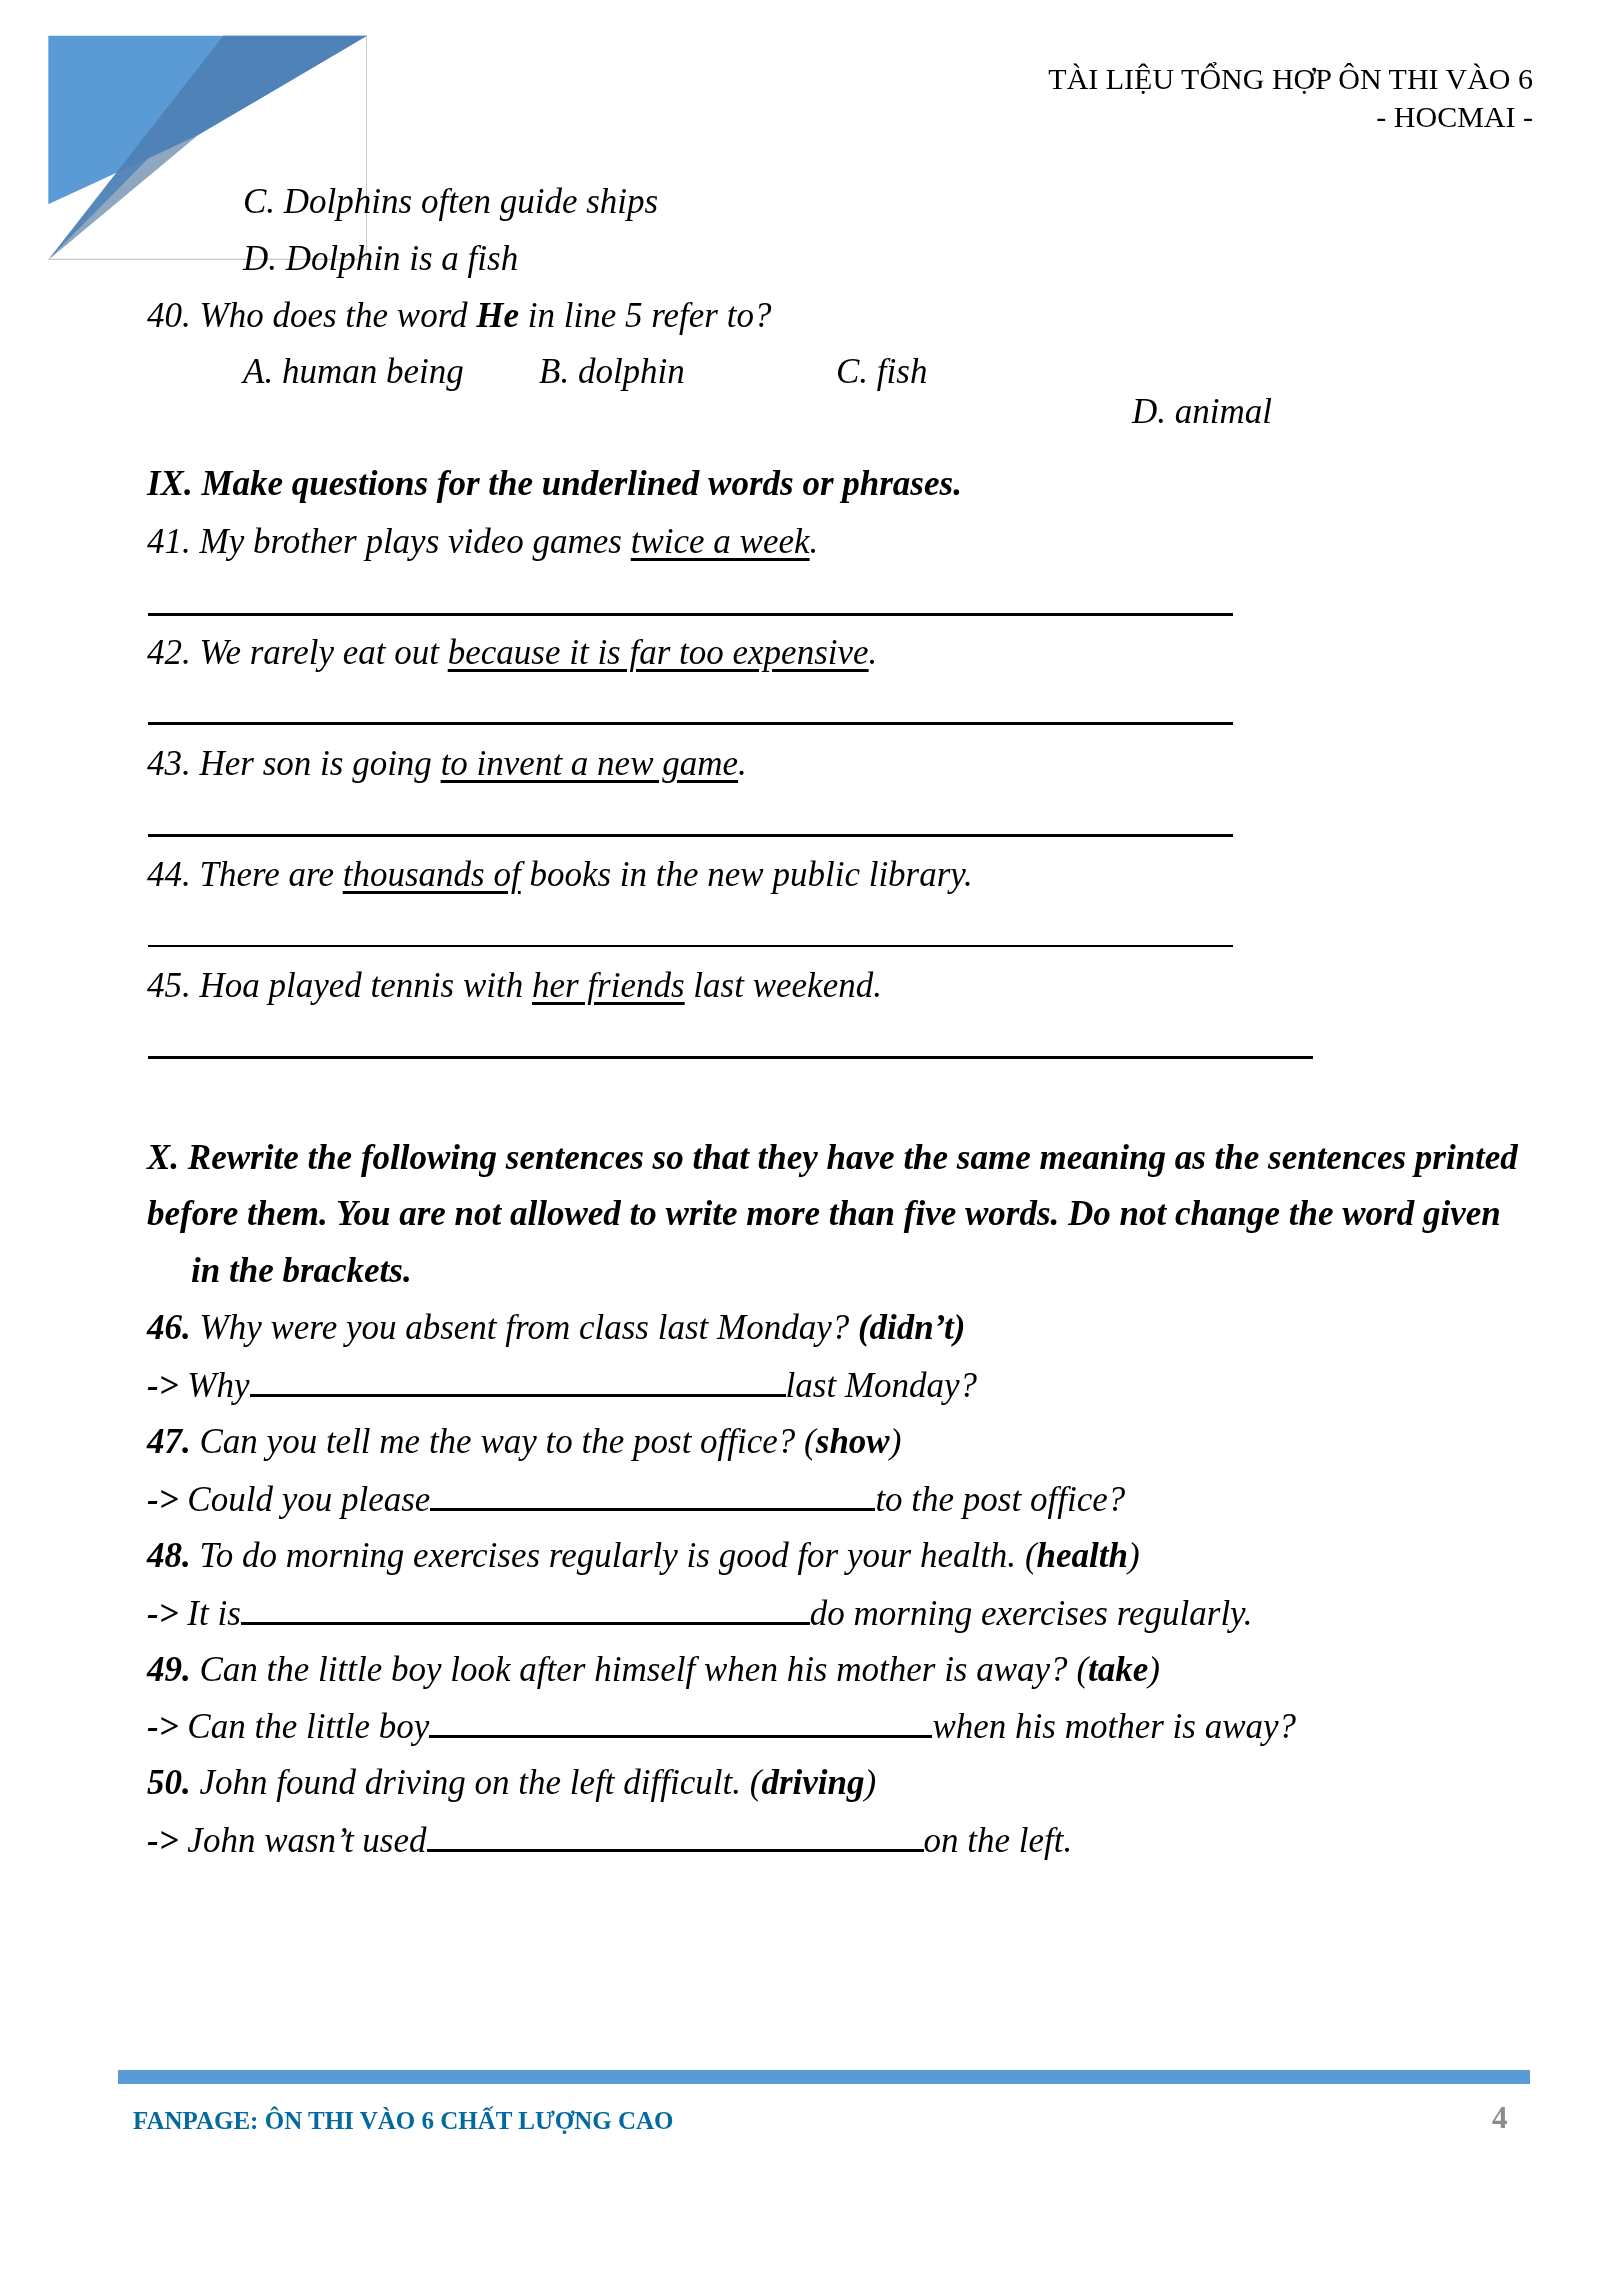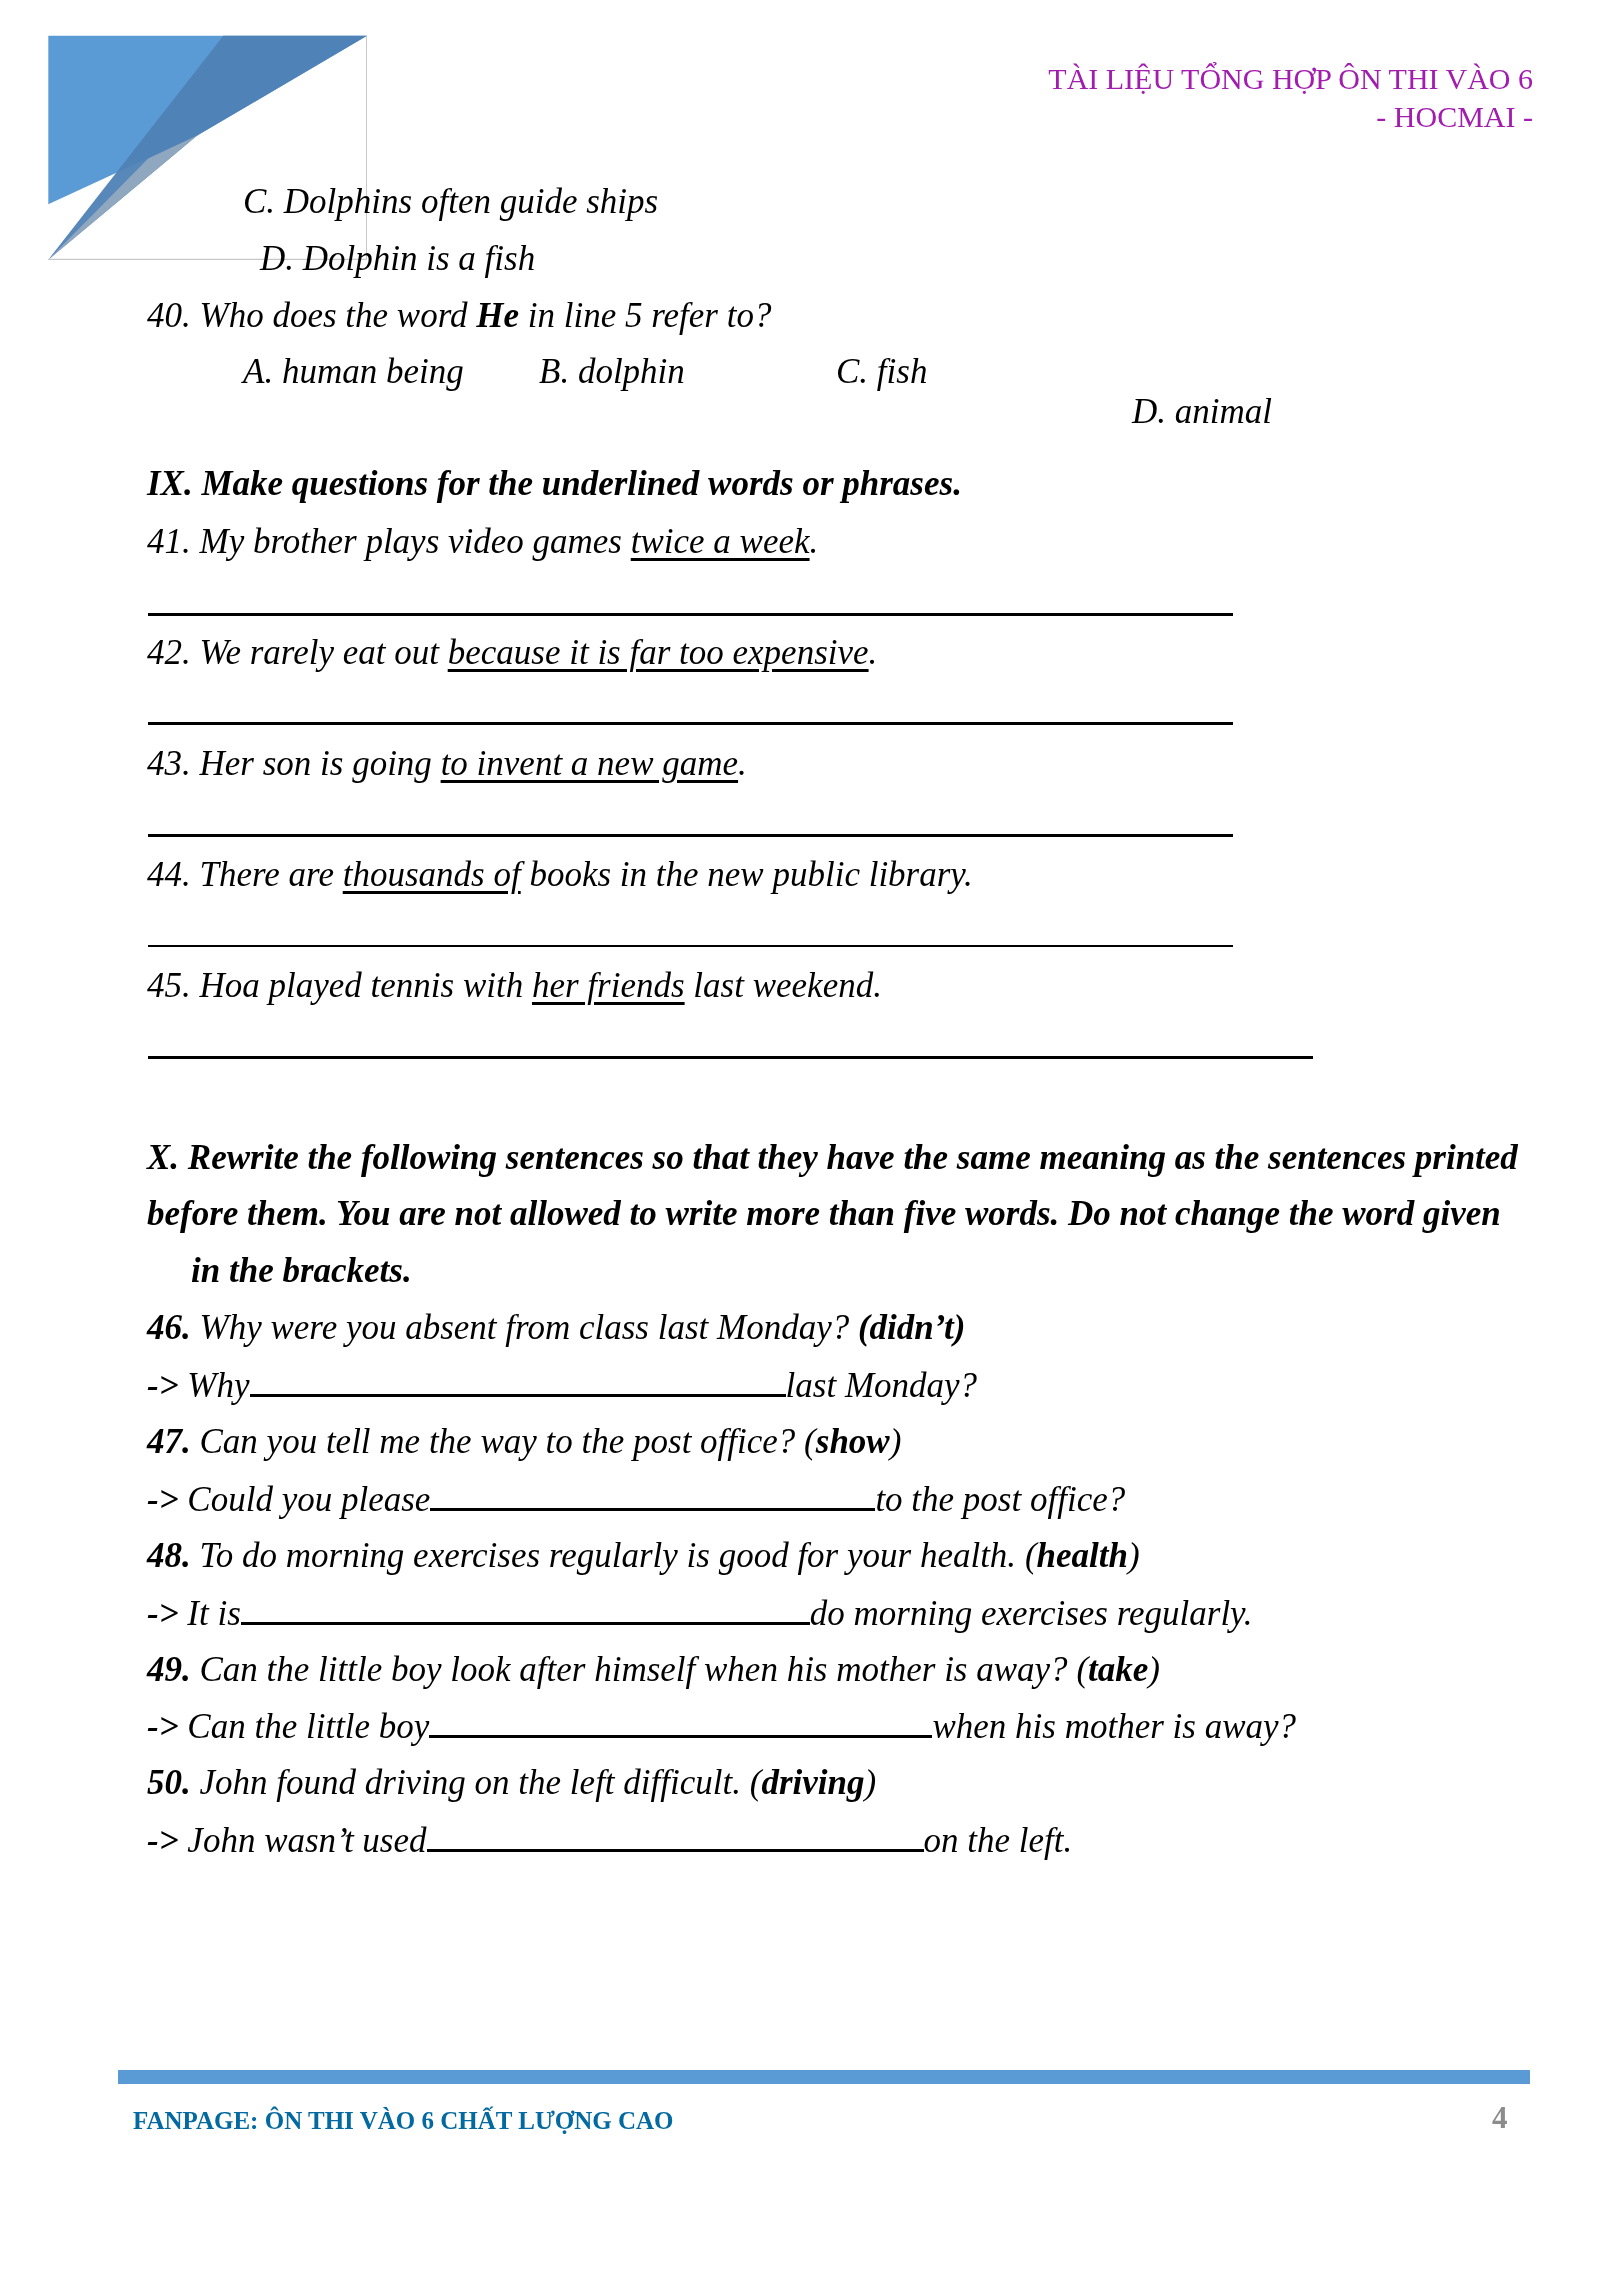--- a/index.html
+++ b/index.html
@@ -2,21 +2,21 @@
 <html style="font-size:10.5px"><head>
 <meta charset="utf-8">
 <style>
   html, body { margin: 0; padding: 0; background: #ffffff; }
   body {
     width: 1621px; height: 2295px; position: relative; overflow: hidden;
     font-family: "Liberation Serif", "DejaVu Serif", serif;
     color: #000;
   }
   .corner-deco { position: absolute; left: 47px; top: 34px; width: 320px; height: 226px; }
-  .hdr { position: absolute; right: 88px; top: 60px; text-align: right; color: #a21caf;
+  .hdr { position: absolute; right: 88px; top: 60px; text-align: right; color: #000000;
          font-size: 30px; line-height: 38px; }
   .line { position: absolute; font-size: 35px; white-space: nowrap; line-height: 39px; font-style: italic; }
   .b { font-weight: bold; }
   .u { text-decoration: underline; text-decoration-thickness: 2.6px; text-underline-offset: 5.2px; }
   .blank { display: inline-block; border-bottom: 3.3px solid #000; height: 29px; vertical-align: baseline; }
   .rule { position: absolute; height: 0; border-top: 3.3px solid #000; }
   .opt { position: absolute; }
   .footer-bar { position: absolute; left: 118px; top: 2070px; width: 1412px; height: 14.4px; background: #5b9bd5; }
   .footer-text { position: absolute; left: 133px; top: 2107px; font-size: 25px; font-weight: bold; color: #0369a1; }
   .page-num { position: absolute; left: 1492px; top: 2100px; font-size: 31px; font-weight: bold; color: #8c8c8c; }
@@ -30,21 +30,21 @@
   <polygon points="230,155 2,345 155,190" fill="#8fa7bf"></polygon>
   <polyline points="490,2 490,345 2,345" fill="none" stroke="#c8c8c8" stroke-width="3"></polyline>
 </svg>
 
 <div class="hdr">
   <div>TÀI LIỆU TỔNG HỢP ÔN THI VÀO 6</div>
   <div>- HOCMAI -</div>
 </div>
 
 <div class="line" style="left:243px; top:182px;">C. Dolphins often guide ships</div>
-<div class="line" style="left:260px; top:239px;">D. Dolphin is a fish</div>
+<div class="line" style="left:243px; top:239px;">D. Dolphin is a fish</div>
 
 <div class="line" style="left:147px; top:296px;">
   <span>40.</span>
   <span>Who does the word </span><span class="b">He</span><span> in line 5 refer to?</span>
 </div>
 <div class="line opt" style="left:243px; top:352px;">A. human being</div>
 <div class="line opt" style="left:539px; top:352px;">B. dolphin</div>
 <div class="line opt" style="left:836px; top:352px;">C. fish</div>
 <div class="line opt" style="left:1132px; top:352px;margin-top:40px;">D. animal</div>
 

